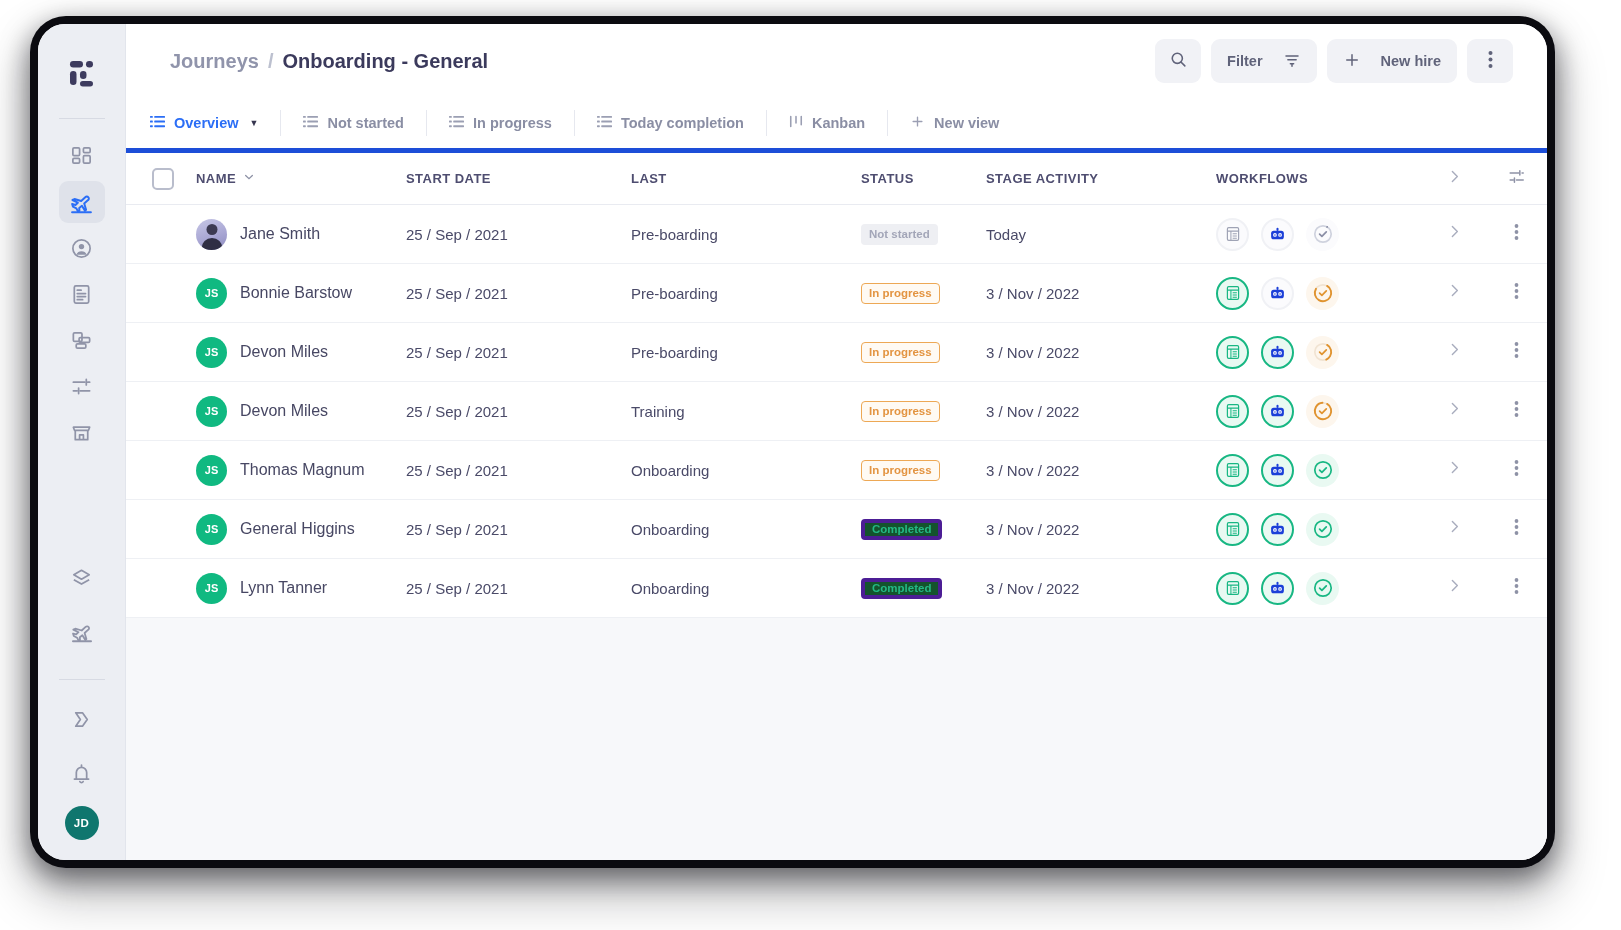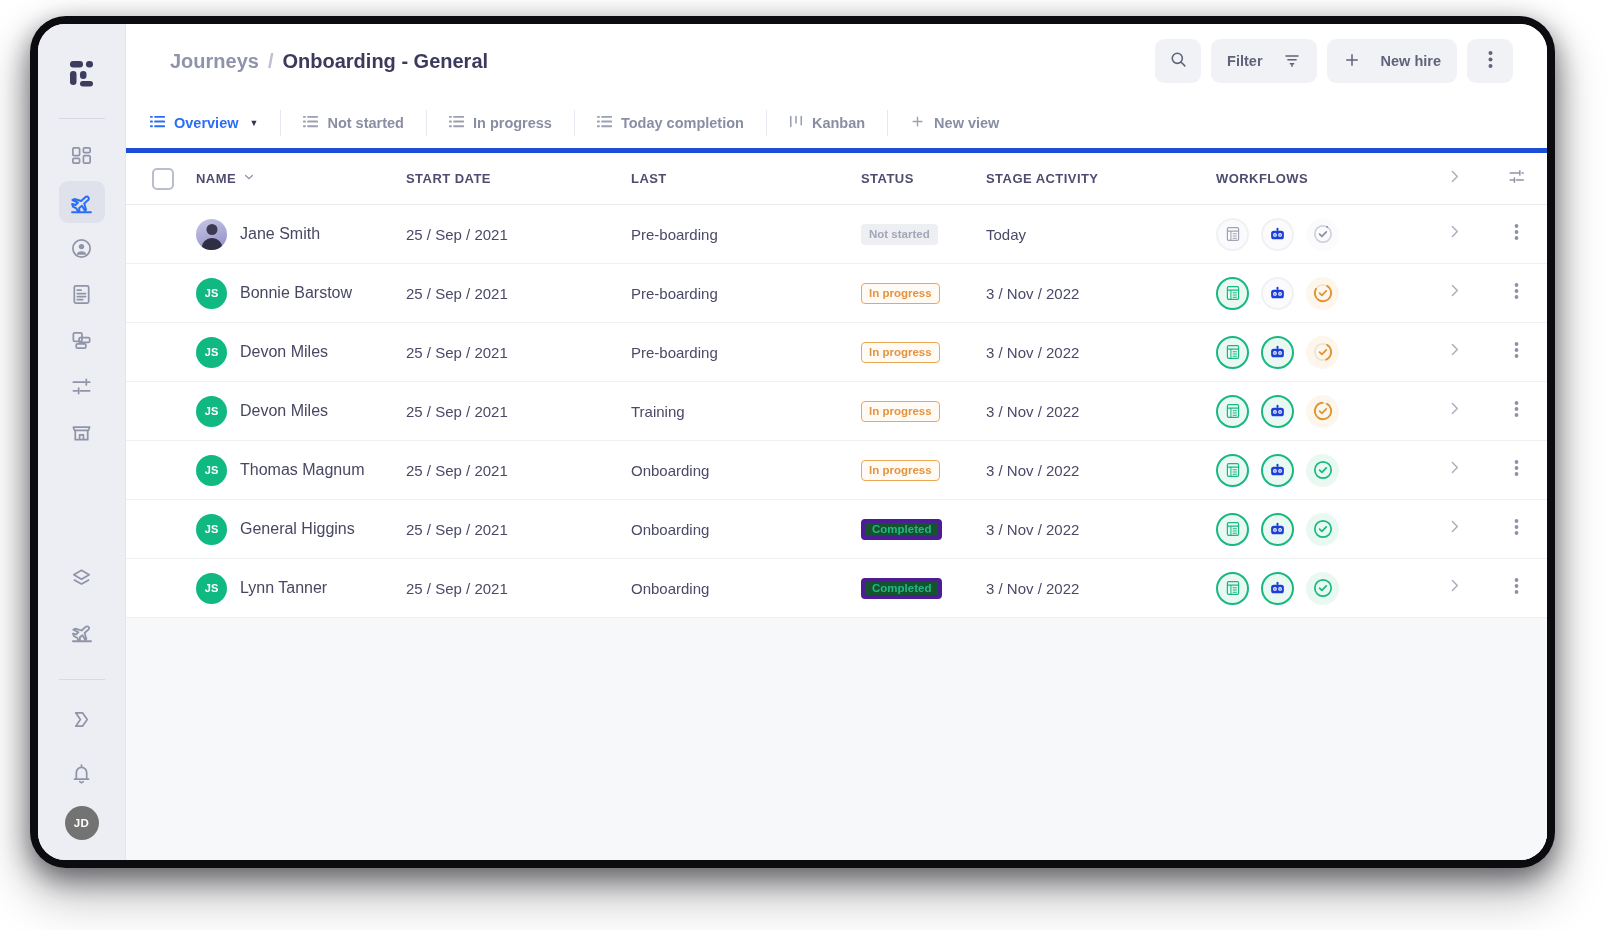--- a/index.html
+++ b/index.html
@@ -54,21 +54,21 @@
     border-radius: 9px;
     display: flex; align-items: center; justify-content: center;
     color: #9094a8;
   }
   .side-icon.active { background: #dfe2ea; color: #2b6ef6; }
   .side-gap { flex: 1 1 auto; }
   .side-icon.sp { margin-bottom: 12px; }
   .side-divider2 { width: 46px; height: 1px; background: #d7dae3; margin: 14px 0 18px; }
   .avatar-jd {
     width: 34px; height: 34px; border-radius: 50%;
-    background: #737373; color: #ffffff;
+    background: #0f766e; color: #ffffff;
     font-size: 11.5px; font-weight: bold; letter-spacing: .3px;
     display: flex; align-items: center; justify-content: center;
     margin-bottom: 20px;
   }
 
   
   .main {
     flex: 1 1 auto;
     background: #ffffff;
     display: flex;

